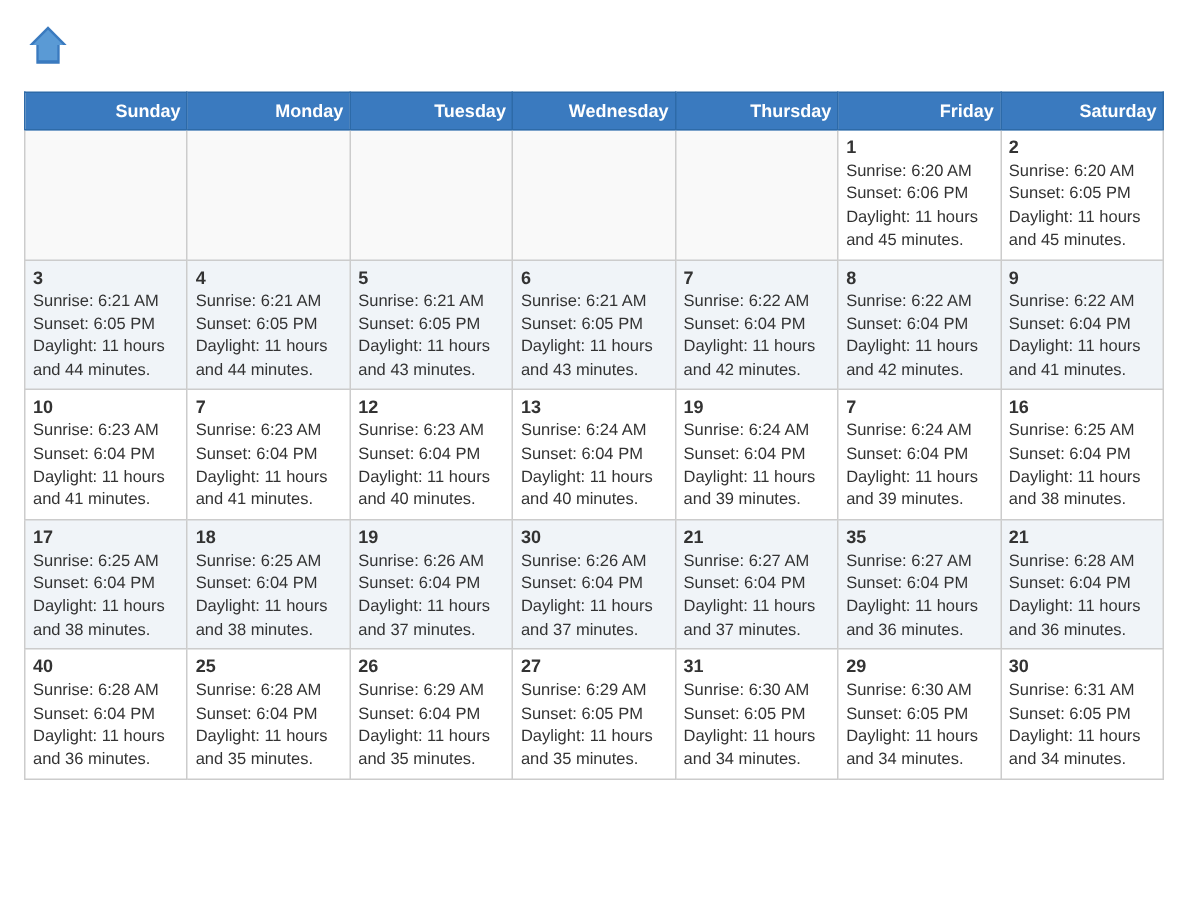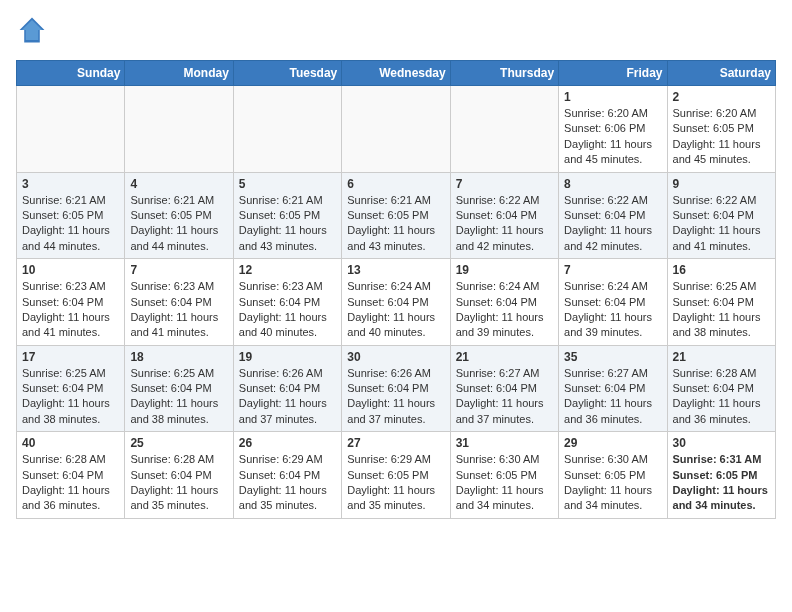--- a/index.html
+++ b/index.html
@@ -334,20 +334,20 @@
         </td>
         <td>
           <span class="day-num">29</span>
           <div class="day-info" style="white-space: pre-line;">Sunrise: 6:30 AM
 Sunset: 6:05 PM
 Daylight: 11 hours
 and 34 minutes.</div>
         </td>
         <td>
           <span class="day-num">30</span>
-          <div class="day-info" style="white-space: pre-line; font-weight: bold;">Sunrise: 6:31 AM
+          <div class="day-info" style="white-space: pre-line;">Sunrise: 6:31 AM
 Sunset: 6:05 PM
 Daylight: 11 hours
 and 34 minutes.</div>
         </td>
       </tr>
     </tbody>
 </table>
 
 </body></html>

